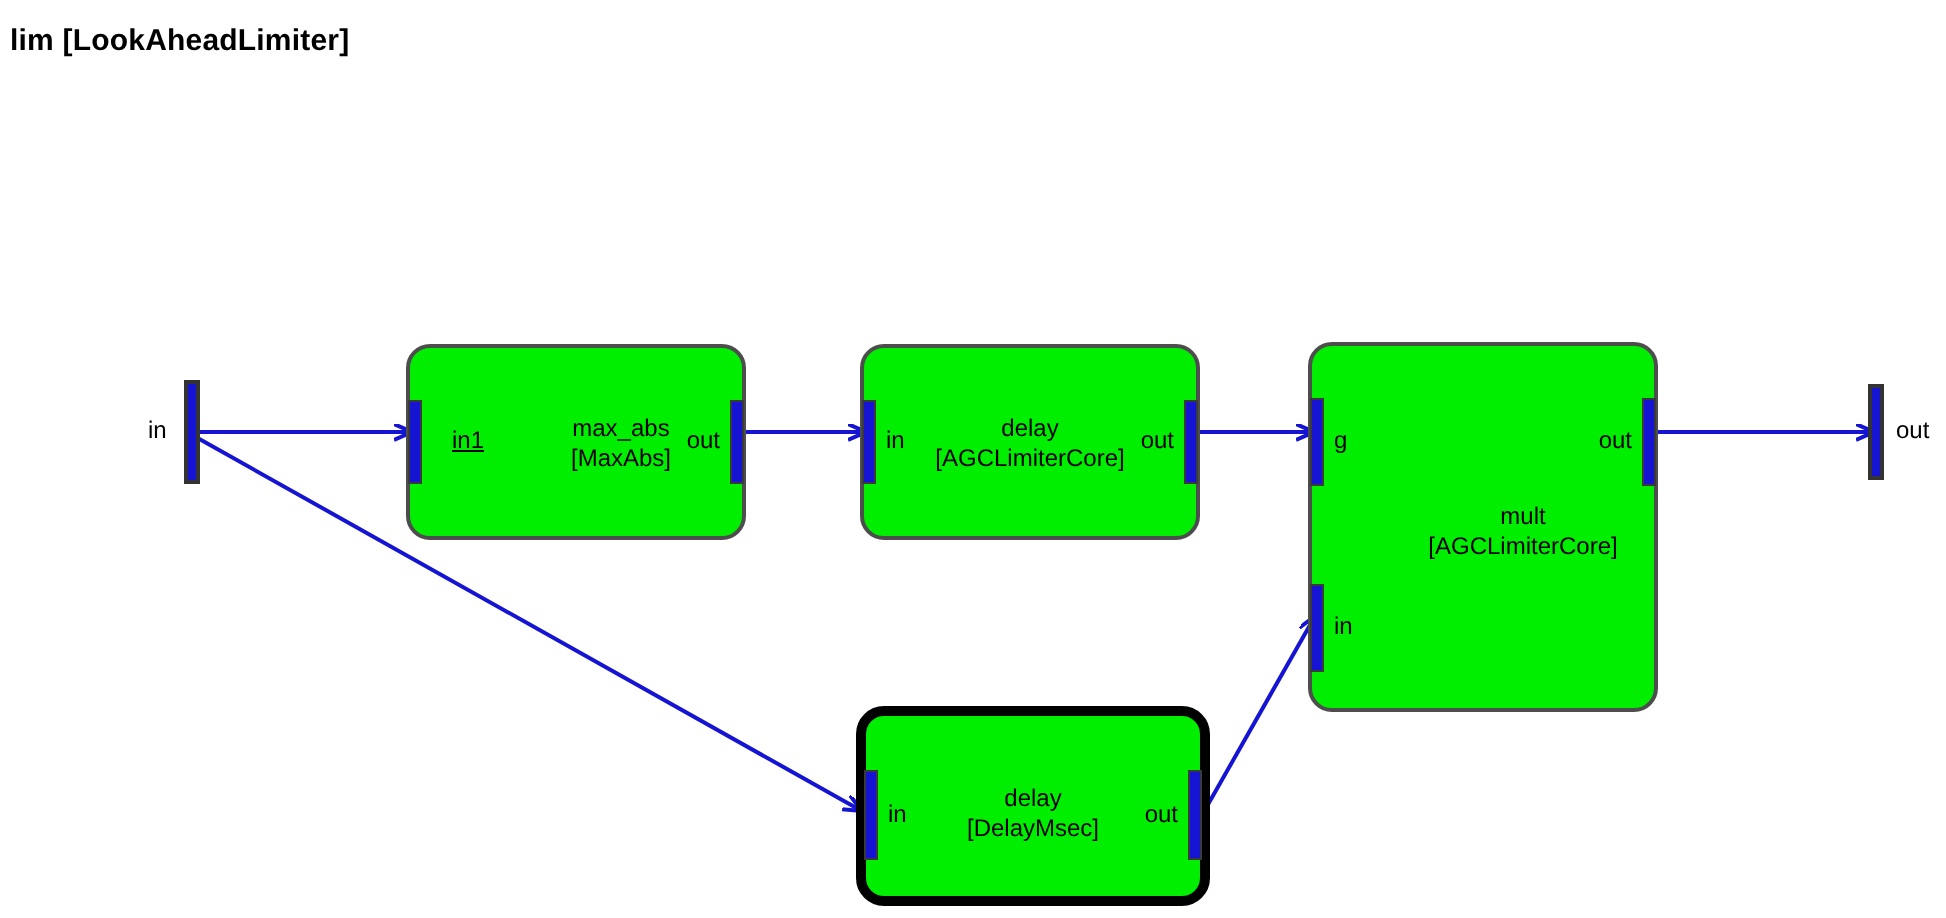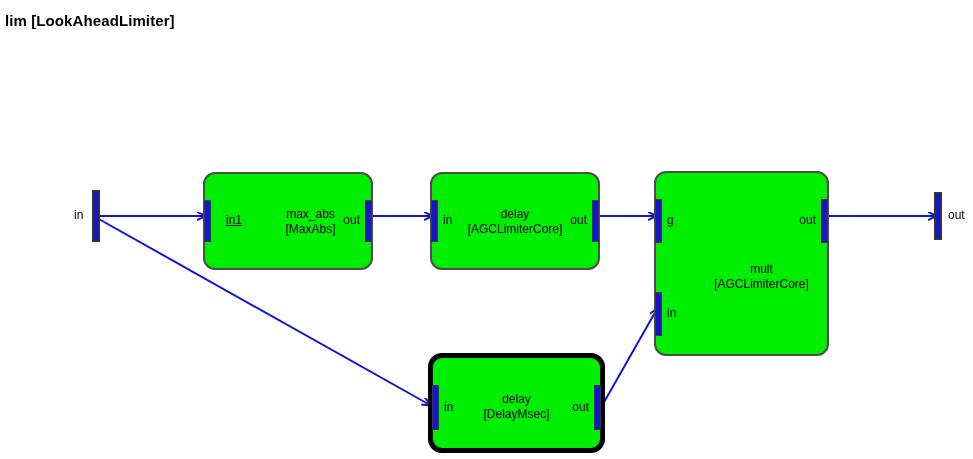--- a/index.html
+++ b/index.html
@@ -133,21 +133,21 @@
         <div class="block-label" style="top: 33px;">
           <div>delay</div>
           <div>[AGCLimiterCore]</div>
         </div>
         <div class="port left" style="top: 26px; height: 42px;"></div>
         <div class="port-label" style="top: 39px; left: 11px;">in</div>
         <div class="port right" style="top: 26px; height: 42px;"></div>
         <div class="port-label" style="top: 39px; right: 11px;">out</div>
       </div>
       <div class="block" style="left: 654px; top: 171px; width: 175px; height: 185px;">
-        <div class="block-label" style="top: 89px; padding-left: 40px;">
+        <div class="block-label" style="top: 78px; padding-left: 40px;">
           <div>mult</div>
           <div>[AGCLimiterCore]</div>
         </div>
         <div class="port left" style="top: 26px; height: 44px;"></div>
         <div class="port-label" style="top: 40px; left: 11px;">g</div>
         <div class="port left" style="top: 119px; height: 44px;"></div>
         <div class="port-label" style="top: 133px; left: 11px;">in</div>
         <div class="port right" style="top: 26px; height: 44px;"></div>
         <div class="port-label" style="top: 40px; right: 11px;">out</div>
       </div>

